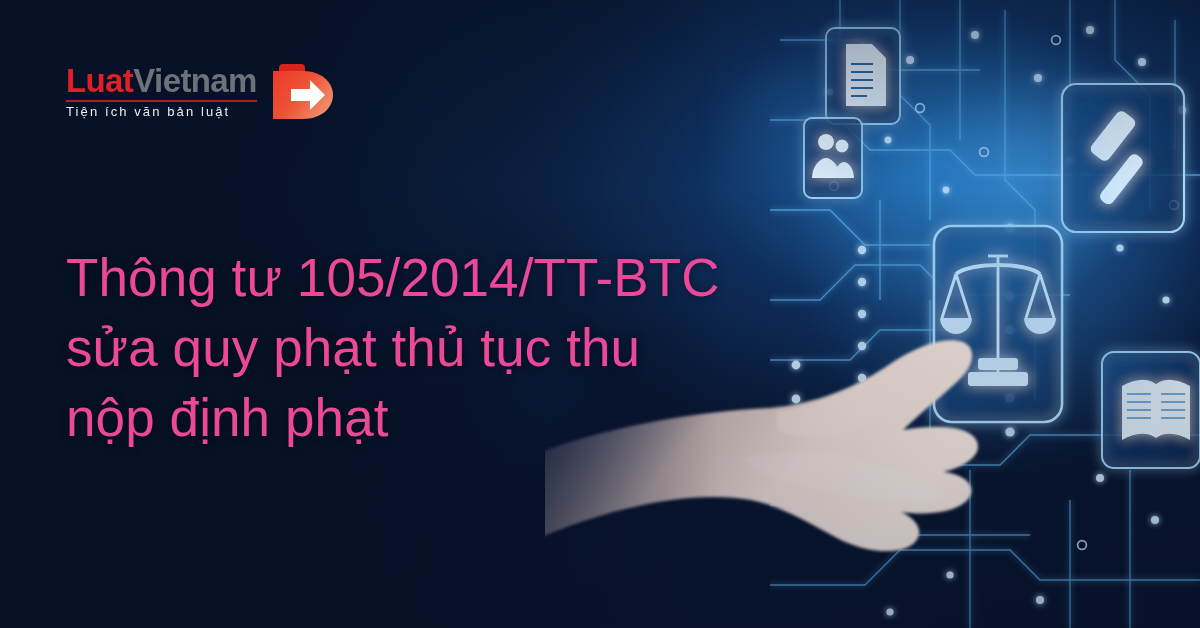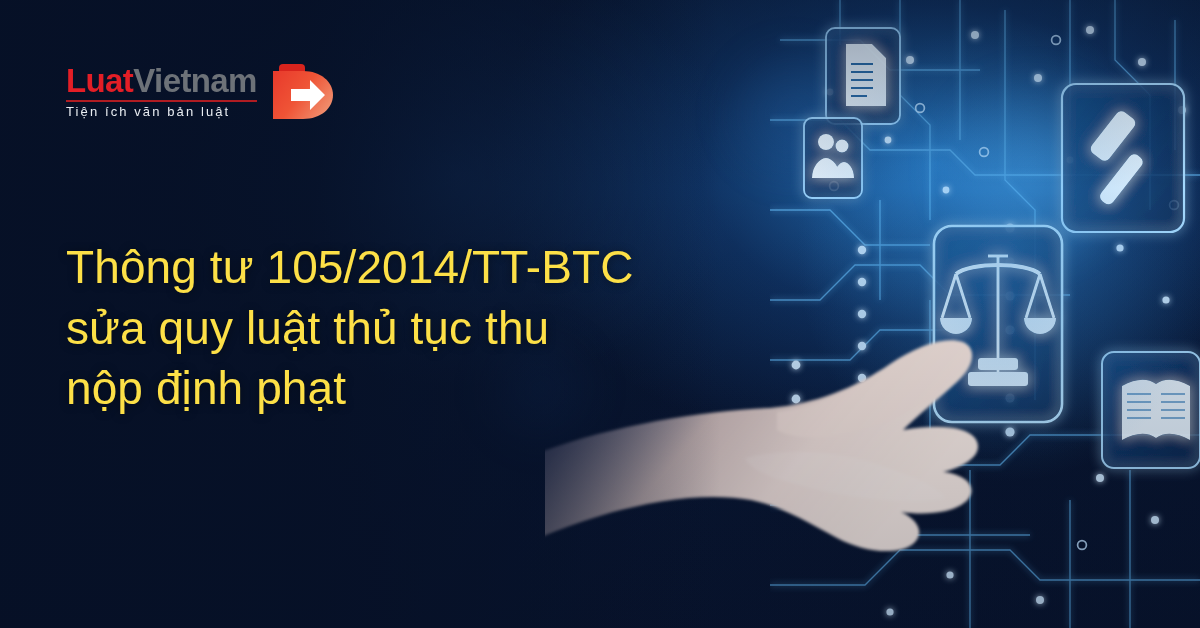--- a/index.html
+++ b/index.html
@@ -65,24 +65,24 @@
   .logo-rule{height:2px;background:#b01c22;margin:3px 0 2px 0;width:100%;}
   .logo-tagline{
     color:#e9edf2;font-size:13px;letter-spacing:2.1px;
     white-space:nowrap;line-height:1.2;
   }
   .logo-mark{width:72px;height:72px;flex:0 0 72px;margin-top:-2px;}
   .logo-mark svg{display:block;width:100%;height:100%;}
 
   
   .headline{
-    position:absolute;left:66px;top:237px;
+    position:absolute;left:66px;top:243px;
     width:620px;
-    color:#fde047;
-    font-size:46px;
+    color:#ec4899;
+    font-size:53px;
     line-height:1.32;
     font-weight:400;
     letter-spacing:0.1px;
     text-shadow:0 1px 10px rgba(0,0,0,0.45);
   }
   .headline-line{display:block;white-space:nowrap;}
 </style>
 </head>
 <body>
 
@@ -326,17 +326,17 @@
         </defs>
         <path d="M18 8 h18 a4 4 0 0 1 4 4 v5 h-26 v-5 a4 4 0 0 1 4 -4 z" fill="#d8241d"></path>
         <path d="M8 15 h30 c18 0 30 11 30 24 s-12 24 -30 24 h-30 z" fill="url(#redgrad)"></path>
         <path d="M26 33 h19 v-9 l15 15 l-15 15 v-9 h-19 z" fill="#ffffff"></path>
       </svg>
     </div>
   </div>
 
   <div class="headline">
     <span class="headline-line">Thông tư 105/2014/TT-BTC</span>
-    <span class="headline-line">sửa quy luật thủ tục thu</span>
+    <span class="headline-line">sửa quy phạt thủ tục thu</span>
     <span class="headline-line">nộp định phạt</span>
   </div>
 
 </div>
 
 </body></html>

